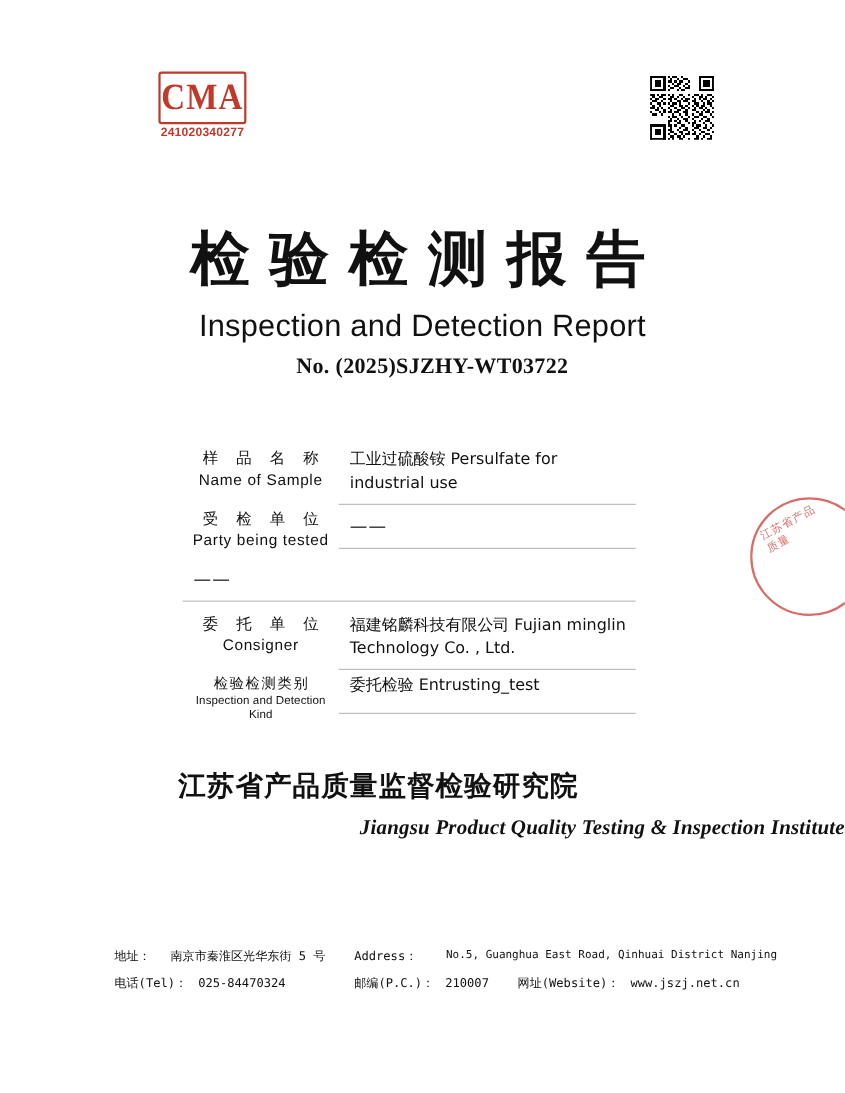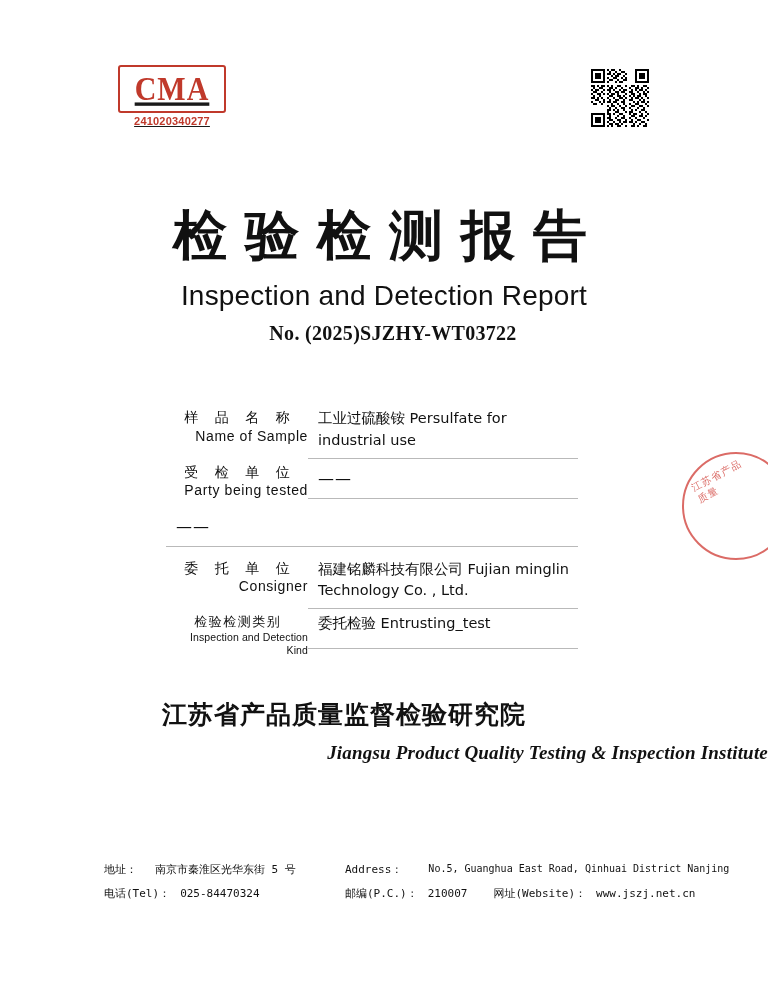--- a/index.html
+++ b/index.html
@@ -12,24 +12,23 @@
     height: 994px;
     position: relative;
     font-family: "Liberation Sans", sans-serif;
     color: #1a1a1a;
     overflow: hidden;
   }
 
   
   #cma-logo {
     position: absolute;
-    left: 118px;
+    left: 144px;
     top: 65px;
-    width: 108px;
-    text-decoration: underline;
+    width: 80px;
   }
   #cma-logo .cma-mark {
     border: 2.5px solid #c0392b;
     border-radius: 3px;
     height: 44px;
     display: flex;
     align-items: center;
     justify-content: center;
     position: relative;
     overflow: hidden;
@@ -127,21 +126,21 @@
     text-indent: 6px;
     text-align: center;
     color: #111;
     line-height: 1.35;
   }
   .field-label .lab-en {
     display: block;
     font-family: "Liberation Sans", sans-serif;
     font-size: 14px;
     letter-spacing: 0.6px;
-    text-align: right;
+    text-align: center;
     color: #111;
     line-height: 1.3;
   }
   .field-label.small .lab-cn {
     font-size: 13px;
     letter-spacing: 1.5px;
     text-indent: 1.5px;
   }
   .field-label.small .lab-en {
     font-size: 10.5px;
@@ -228,21 +227,21 @@
     color: #111;
     line-height: 2.2;
   }
   .footer-row {
     display: flex;
     align-items: baseline;
   }
   .f-key { white-space: nowrap; }
   .f-val { white-space: nowrap; }
   .footer-row .col-a { width: 218px; display: flex; }
-  .footer-row .col-b { display: flex; margin-left: 23px; }
+  .footer-row .col-b { display: flex; }
   .f-gap { display: inline-block; width: 18px; }
   .f-gap-sm { display: inline-block; width: 10px; }
   .f-gap-lg { display: inline-block; width: 26px; }
   .mini { font-size: 10px; }
 </style>
 </head>
 <body>
 
 <div id="cma-logo">
   <div class="cma-mark">

